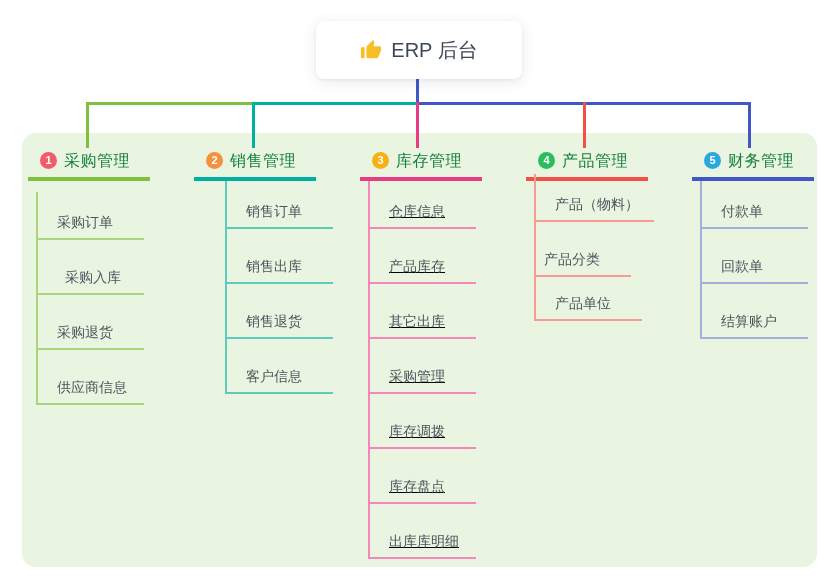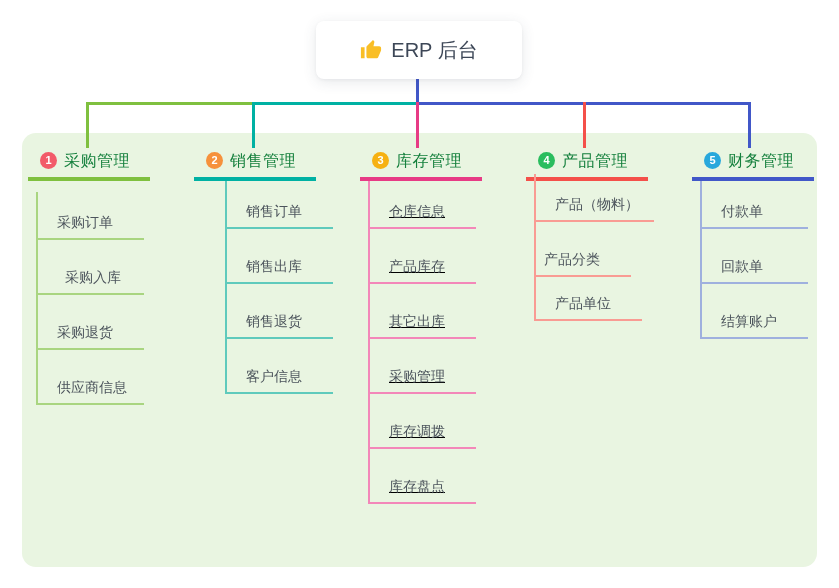--- a/index.html
+++ b/index.html
@@ -88,20 +88,21 @@
         <span class="badge" style="background: rgb(246, 177, 18);">3</span>
         <span class="lbl">库存管理</span>
       </div>
       <div class="children" style="left: 368px; top: 181px; border-left-color: rgb(243, 135, 185); text-decoration: underline;">
         <div class="ci" style="border-bottom-color: rgb(243, 135, 185);">仓库信息</div>
         <div class="ci" style="border-bottom-color: rgb(243, 135, 185);">产品库存</div>
         <div class="ci" style="border-bottom-color: rgb(243, 135, 185);">其它出库</div>
         <div class="ci" style="border-bottom-color: rgb(243, 135, 185);">采购管理</div>
         <div class="ci" style="border-bottom-color: rgb(243, 135, 185);">库存调拨</div>
         <div class="ci" style="border-bottom-color: rgb(243, 135, 185);">库存盘点</div>
+        <div class="ci" style="border-bottom-color: rgb(243, 135, 185);">出库库明细</div>
       </div>
       <div class="bh" style="left: 526px; top: 146px; border-bottom-color: rgb(244, 80, 74);">
         <span class="badge" style="background: rgb(42, 189, 94);">4</span>
         <span class="lbl">产品管理</span>
       </div>
       <div class="children" style="left: 534px; top: 174px; border-left-color: rgb(249, 155, 147);">
         <div class="ci" style="border-bottom-color: rgb(249, 155, 147);">产品（物料）</div>
         <div class="ci" style="border-bottom-color: rgb(249, 155, 147); padding-left: 8px;">产品分类</div>
         <div class="ci" style="border-bottom-color: rgb(249, 155, 147); margin-top: 17px;">产品单位</div>
       </div>

